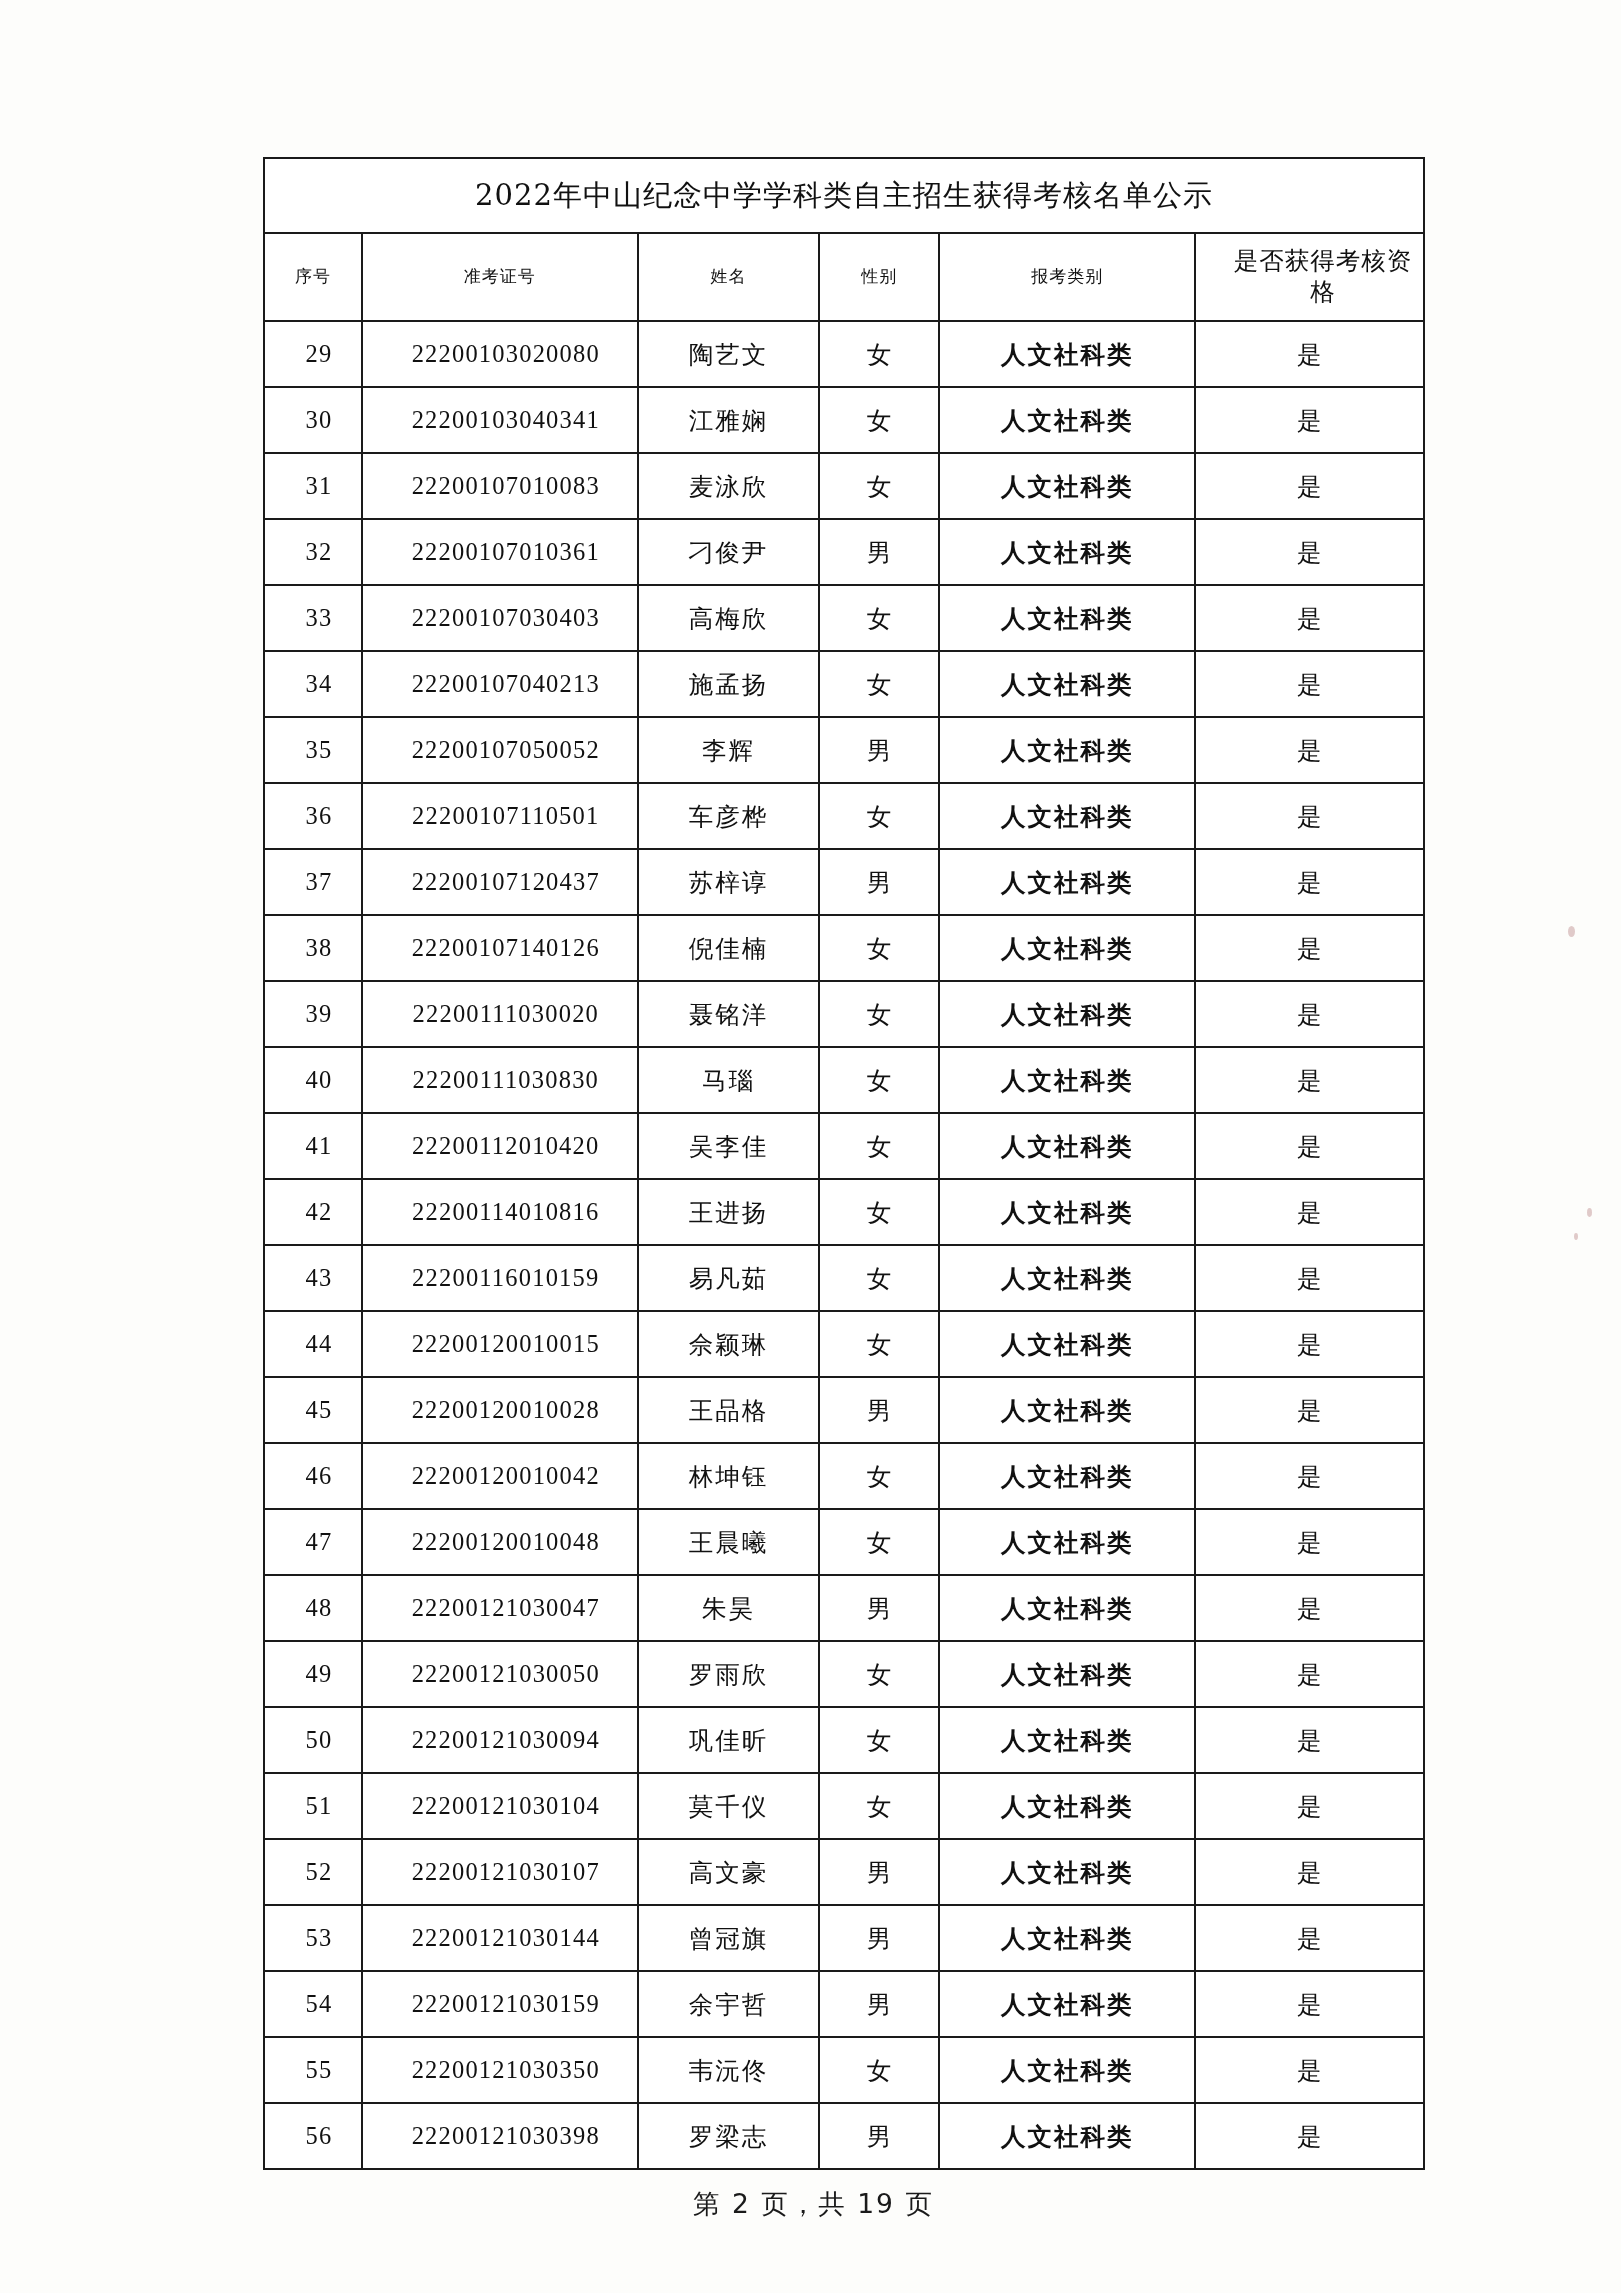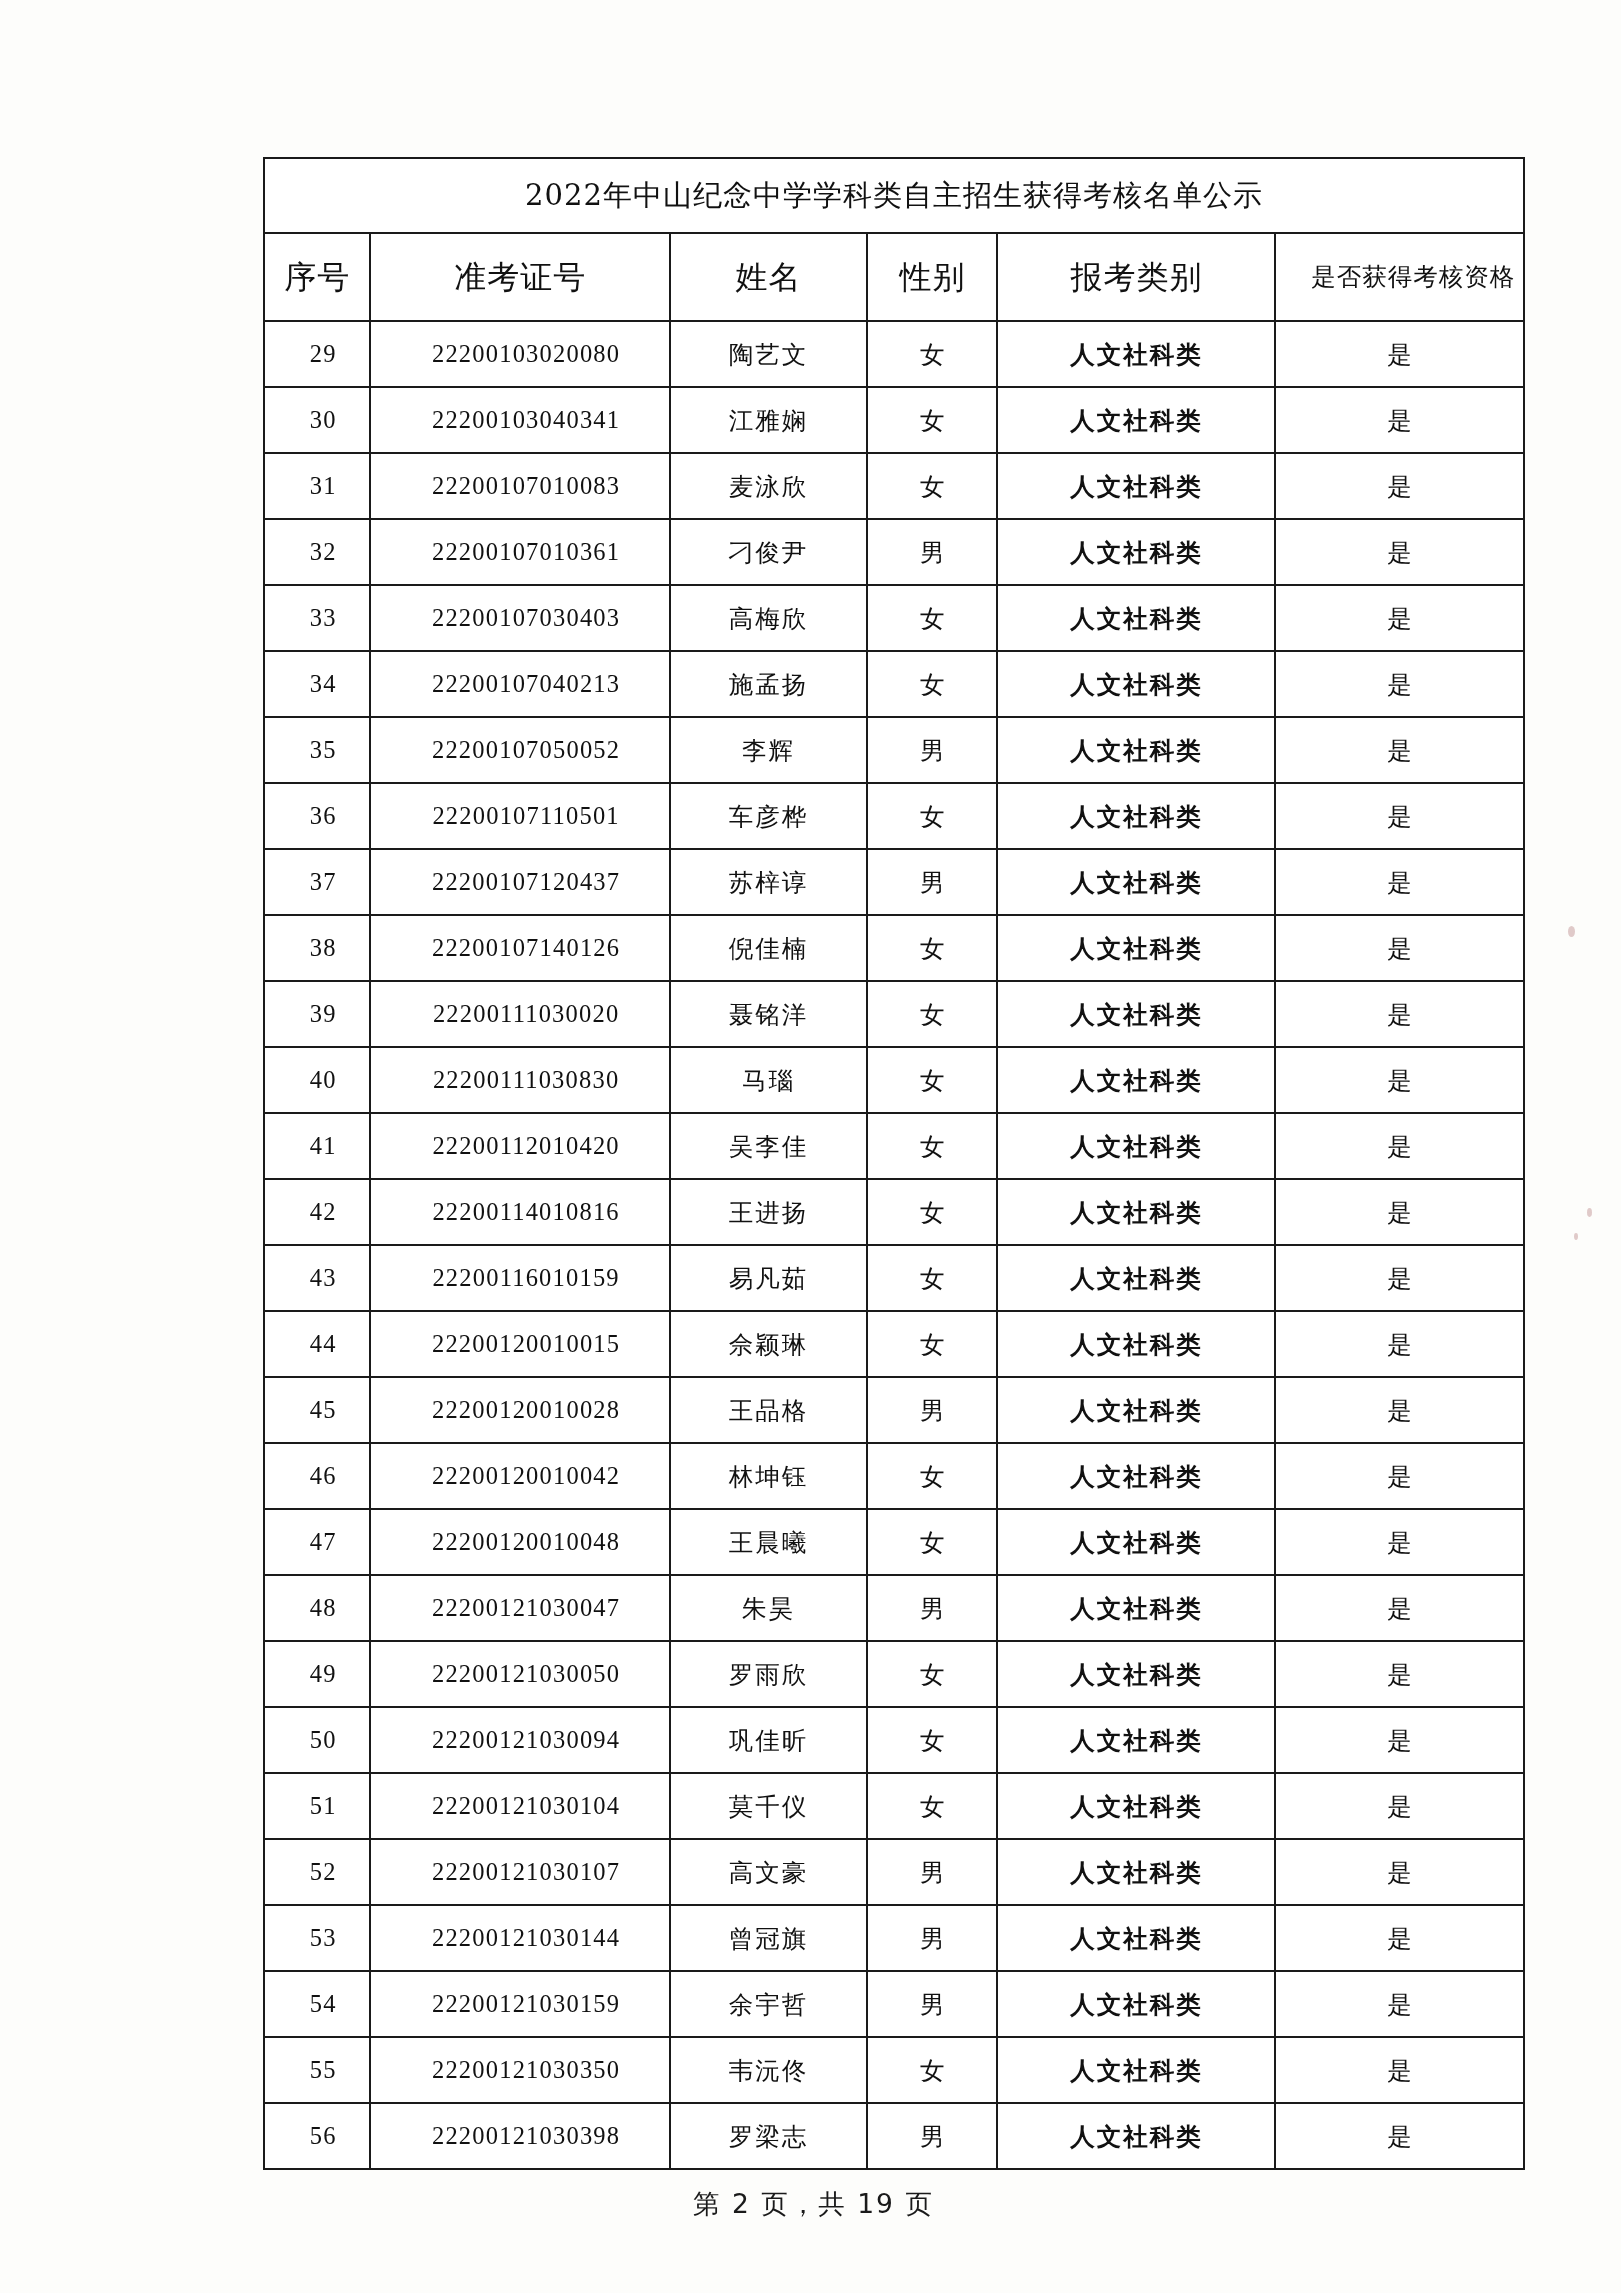--- a/index.html
+++ b/index.html
@@ -21,21 +21,21 @@
   .page {
     position: absolute;
     inset: 0;
     background: #fdfdfb;
   }
 
   .sheet {
     position: absolute;
     left: 263px;
     top: 157px;
-    width: 1262px;
+    width: 1162px;
   }
 
   table.listing {
     width: 100%;
     border-collapse: collapse;
     table-layout: fixed;
     background: #ffffff;
   }
 
   table.listing td,
@@ -53,21 +53,21 @@
     font-size: 29px;
     font-weight: bold;
     letter-spacing: 1px;
     line-height: 73px;
     font-family: "DejaVu Serif", "Liberation Serif", serif;
   }
 
   
   .head-cell {
     height: 86px;
-    font-size: 32px;
+    font-size: 17px;
     line-height: 1.25;
     letter-spacing: 1px;
   }
   .head-cell.two-line {
     font-size: 24.5px;
     padding-left: 27px;
   }
 
   
   .data-cell {

